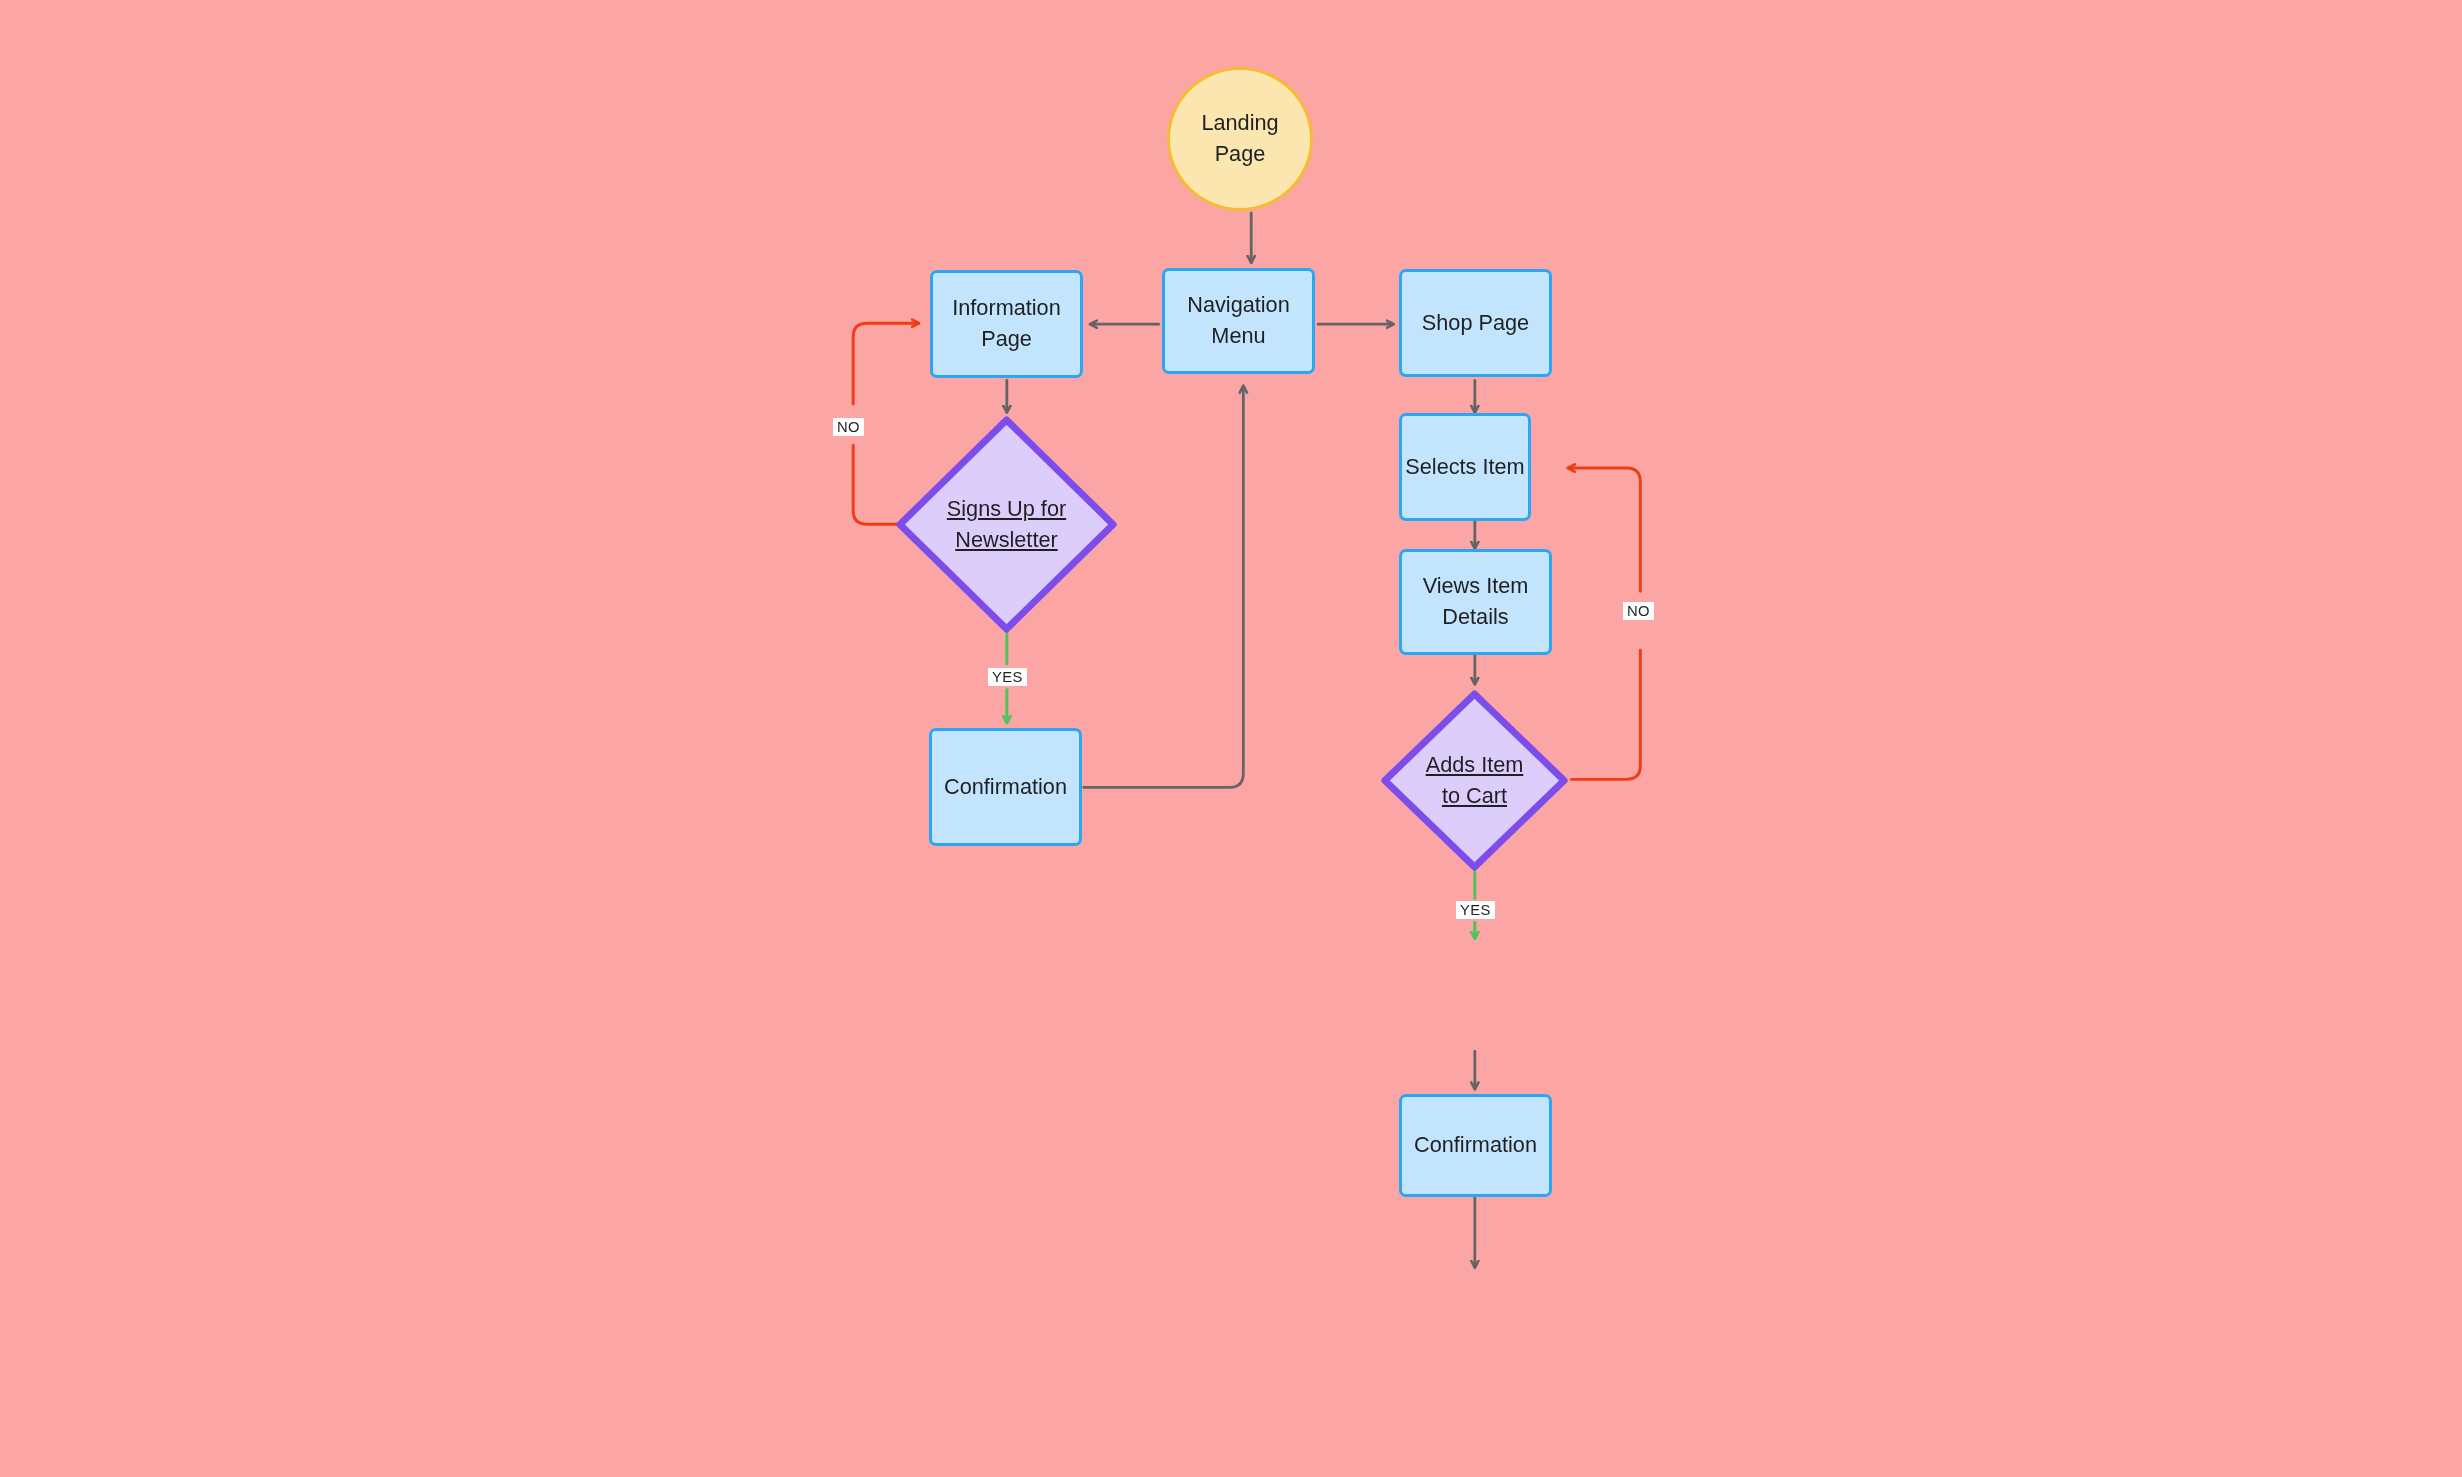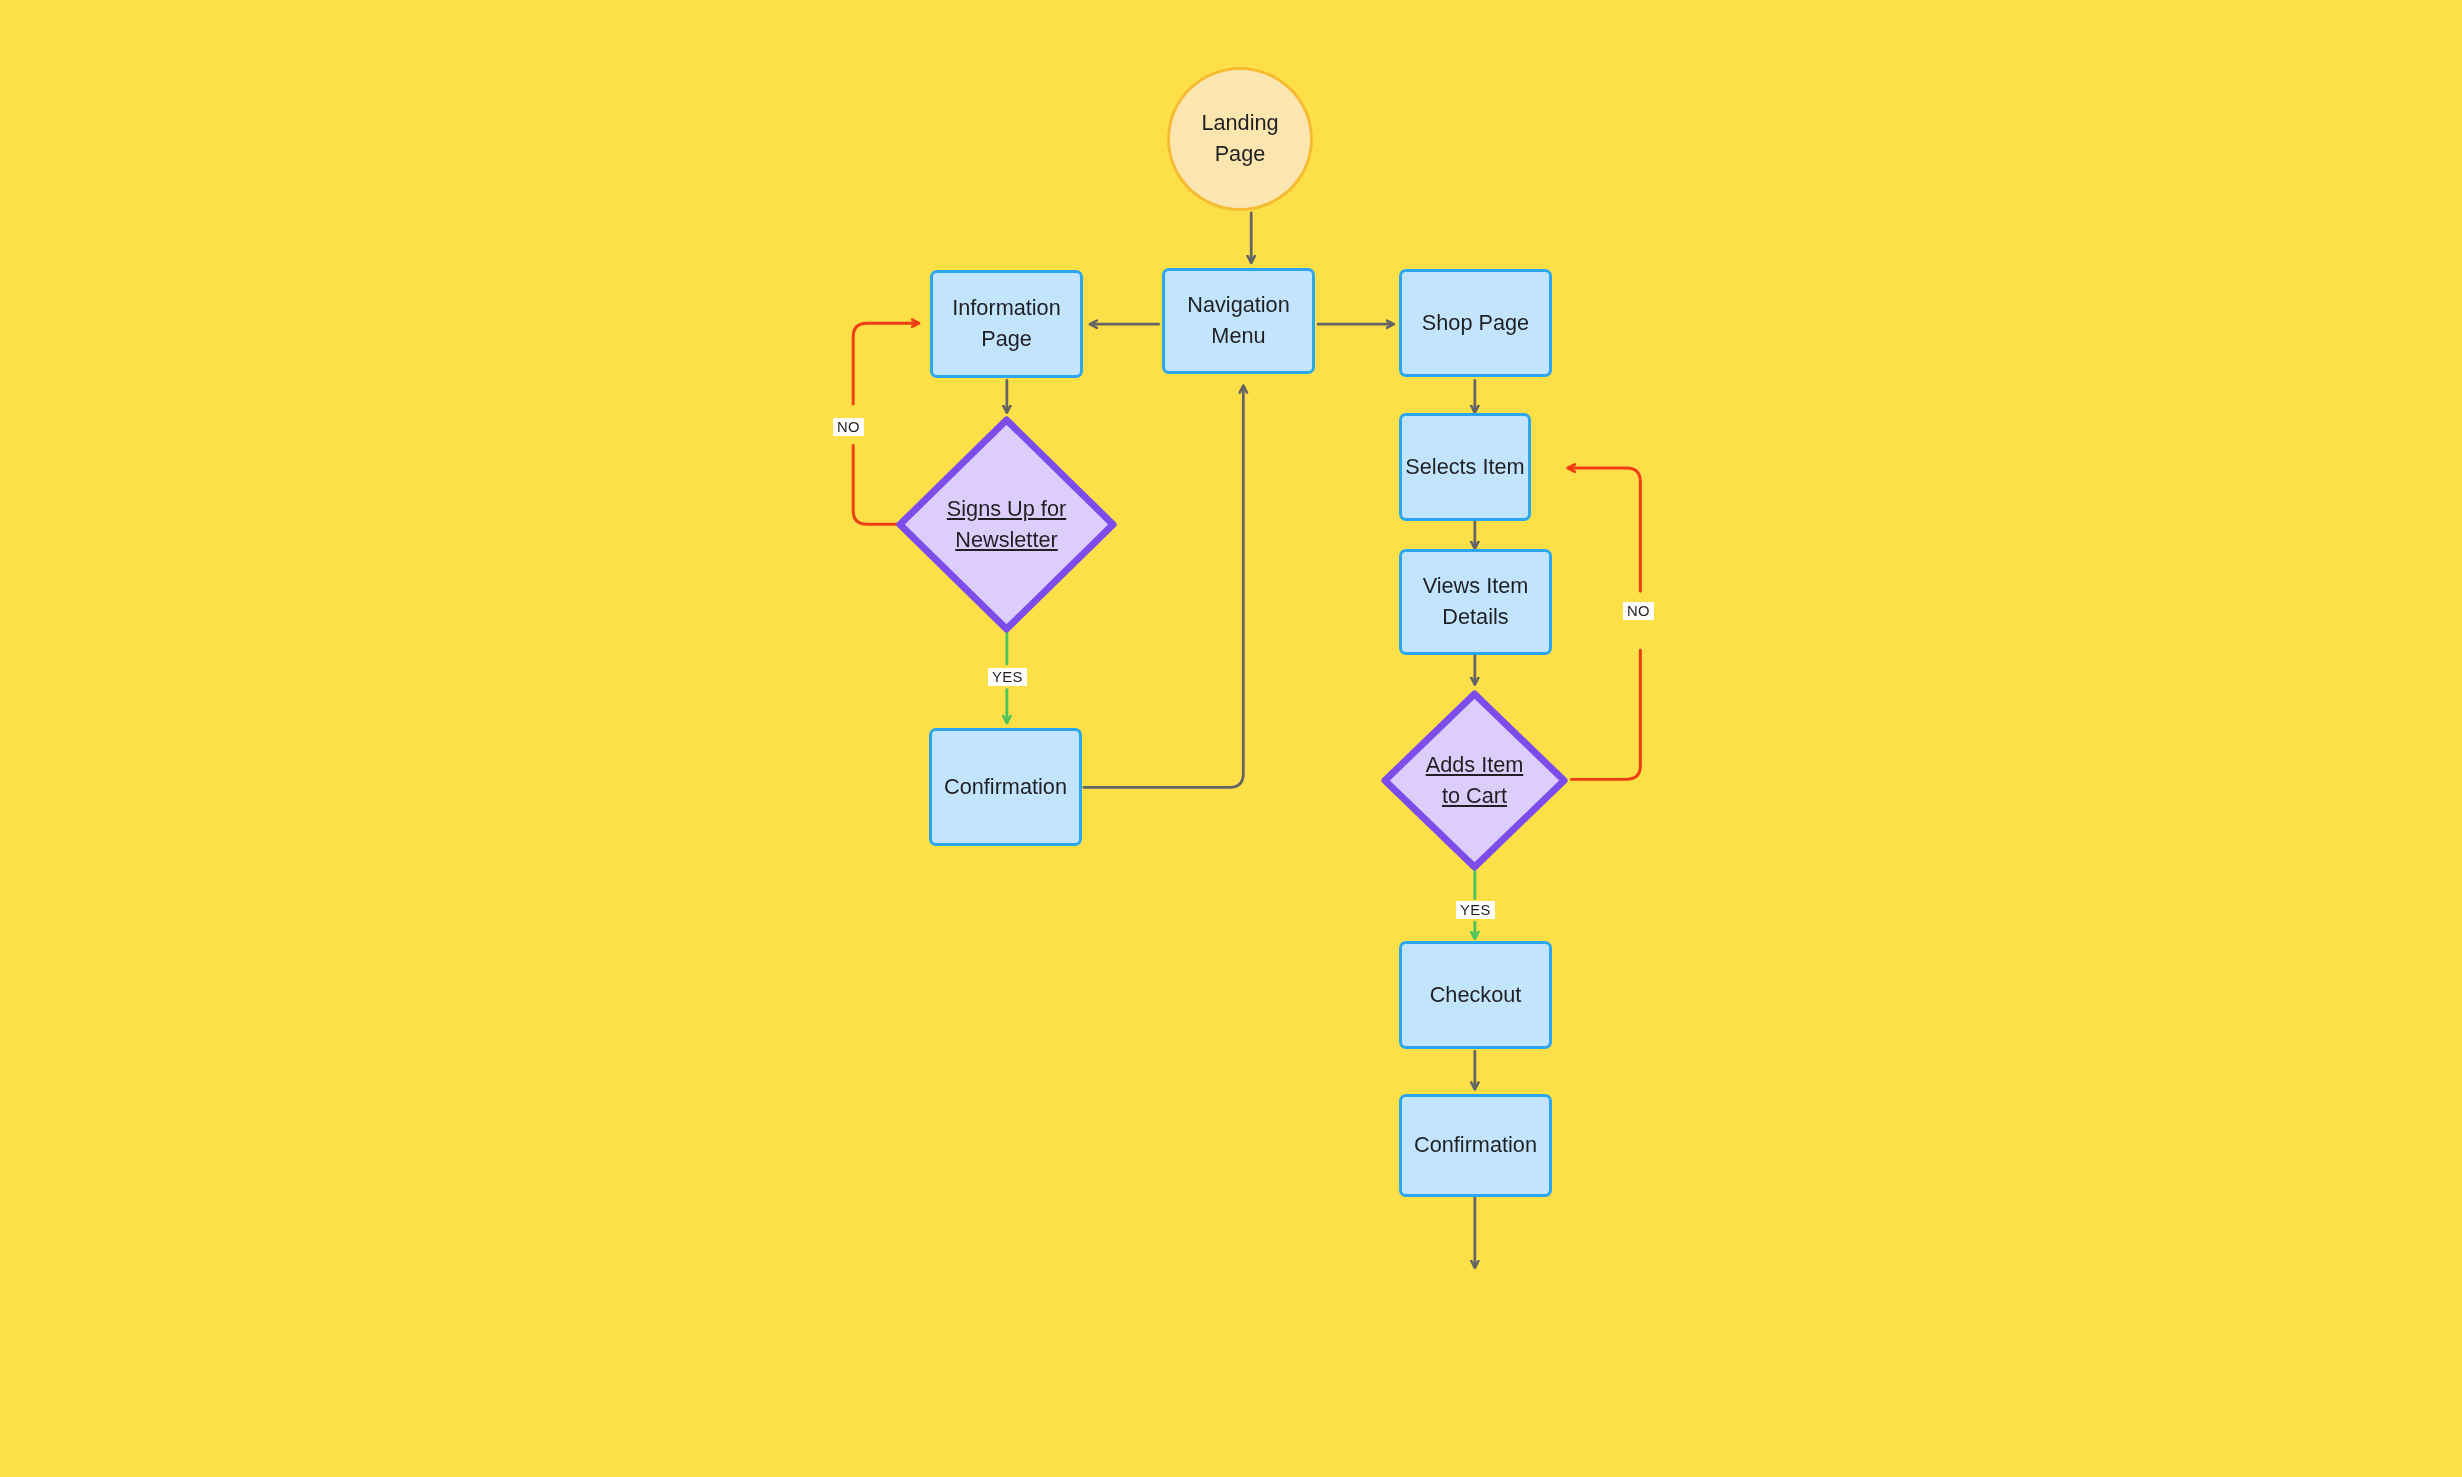--- a/index.html
+++ b/index.html
@@ -11,21 +11,21 @@
   body {
     font-family: "Liberation Sans", sans-serif;
     width: 2463px;
     height: 1478px;
     overflow: hidden;
   }
   #canvas {
     position: relative;
     width: 2463px;
     height: 1478px;
-    background: #fde047;
+    background: #fca5a5;
   }
   svg#edges {
     position: absolute;
     top: 0;
     left: 0;
     width: 2463px;
     height: 1478px;
   }
   .node {
     position: absolute;
@@ -177,23 +177,20 @@
   </div>
 
   <div class="node node-decision" style="left:1379px; top:688px; width:191px; height:185px;justify-content:center;">
     <svg class="diamond-shape" viewBox="0 0 194 188" preserveAspectRatio="none">
       <path d="M97,6 L188,94 L97,182 L6,94 Z" fill="#dccdfa" stroke="#7c4dea" stroke-width="7" stroke-linejoin="round"></path>
     </svg>
     <span class="label">Adds Item
 to Cart</span>
   </div>
 
-  <div class="node node-process" style="left:1399px; top:941px; width:153px; height:108px;">
-    <span class="label">Checkout</span>
-  </div>
 
   <div class="node node-process" style="left:1399px; top:1094px; width:153px; height:103px;">
     <span class="label">Confirmation</span>
   </div>
 
 
   <div class="edge-label" style="left:833px; top:418px;">NO</div>
 
   <div class="edge-label" style="left:988px; top:668px;">YES</div>
 

